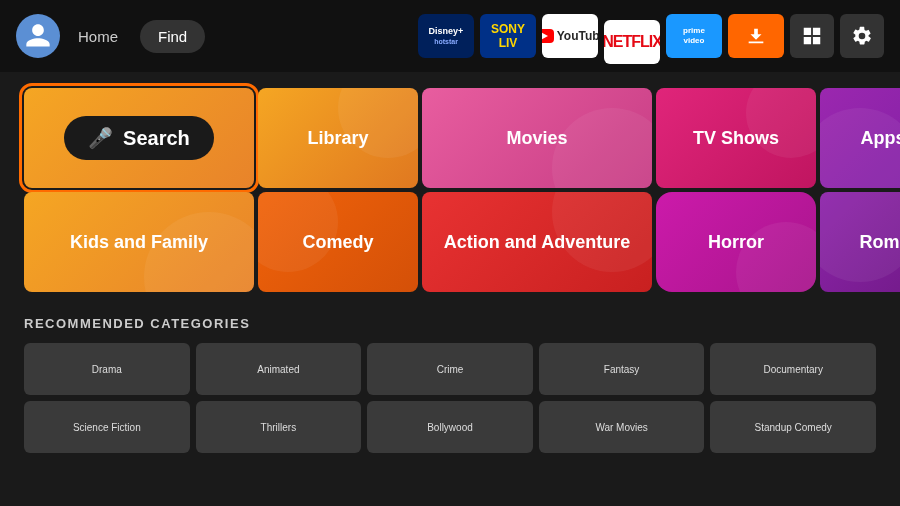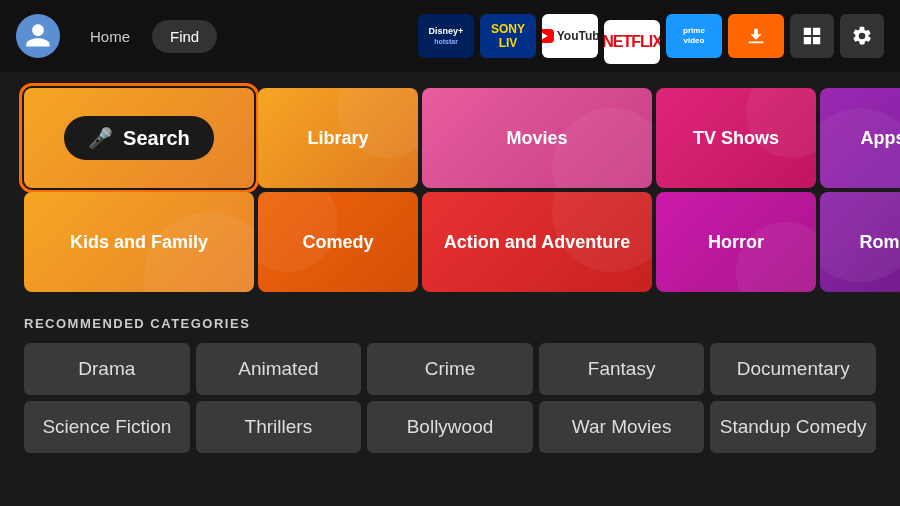--- a/index.html
+++ b/index.html
@@ -12,21 +12,20 @@
       color: white;
     }
 
     
     .top-nav {
       display: flex;
       align-items: center;
       height: 72px;
       padding: 16px 16px;
       background: #111;
-      gap: 12px;
     }
     .avatar {
       width: 44px;
       height: 44px;
       border-radius: 50%;
       background: #5b8fd4;
       display: flex;
       align-items: center;
       justify-content: center;
       flex-shrink: 0;
@@ -140,21 +139,21 @@
     }
     .mic-icon { font-size: 20px; }
 
     .tile-library { background: linear-gradient(135deg, #f5a623, #e07820); }
     .tile-movies { background: linear-gradient(135deg, #e85d9f, #c73d85); }
     .tile-tvshows { background: linear-gradient(135deg, #e0257a, #c01560); }
     .tile-appstore { background: linear-gradient(135deg, #9b27af, #7b1fa2); }
     .tile-kids { background: linear-gradient(135deg, #f5a623, #e8832a); }
     .tile-comedy { background: linear-gradient(135deg, #f0630a, #d45008); }
     .tile-action { background: linear-gradient(135deg, #e83232, #c82020); }
-    .tile-horror { background: linear-gradient(135deg, #cc1aaa, #a8158c); }
+    .tile-horror { background: linear-gradient(135deg, #cc1aaa, #a8158c); border-radius: 16px; }
     .tile-romance { background: linear-gradient(135deg, #8e24aa, #6a1880); }
 
     
     .circle-deco {
       position: absolute;
       border-radius: 50%;
       opacity: 0.2;
       background: rgba(255,255,255,0.3);
     }
 
@@ -173,21 +172,21 @@
       grid-template-columns: repeat(5, 1fr);
       grid-template-rows: 52px 52px;
       gap: 6px;
     }
     .rec-tile {
       background: #3a3a3a;
       border-radius: 6px;
       display: flex;
       align-items: center;
       justify-content: center;
-      font-size: 19px;
+      font-size: 10px;
       color: #ddd;
       cursor: pointer;
     }
 
     
     .yt-logo {
       display: flex;
       align-items: center;
       gap: 3px;
     }

